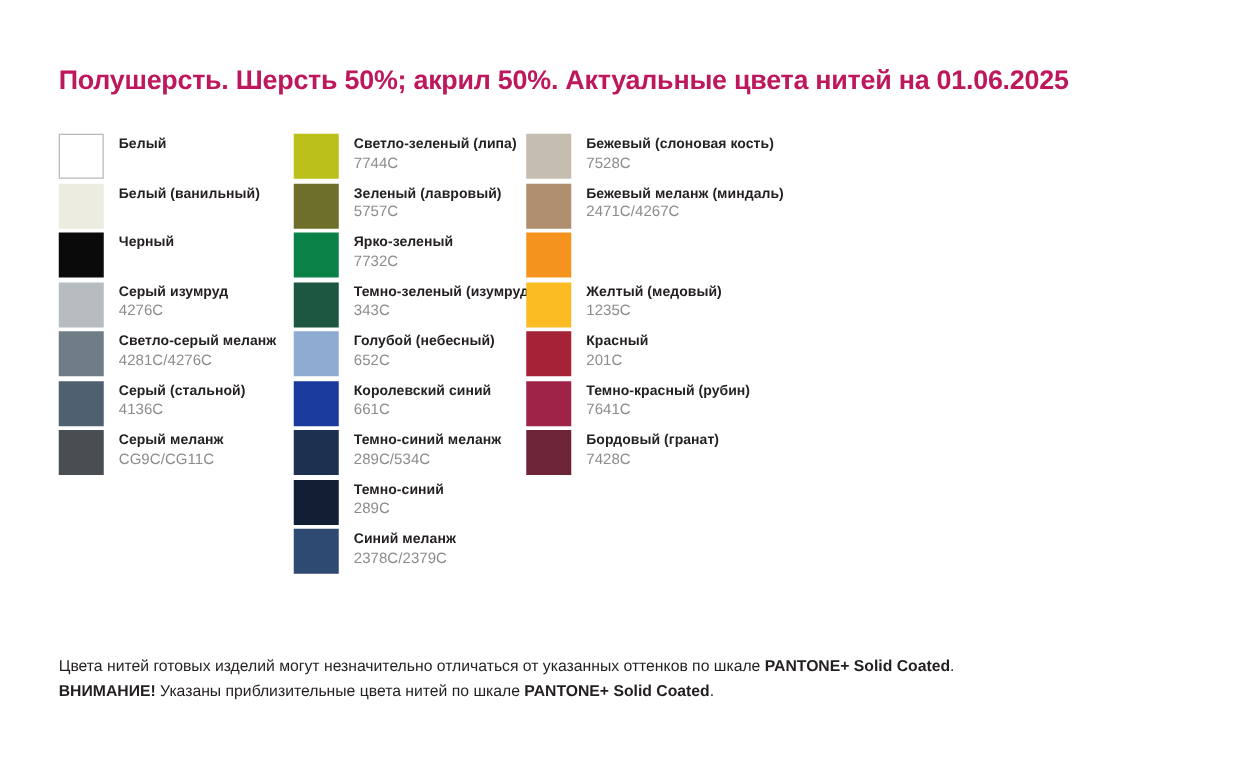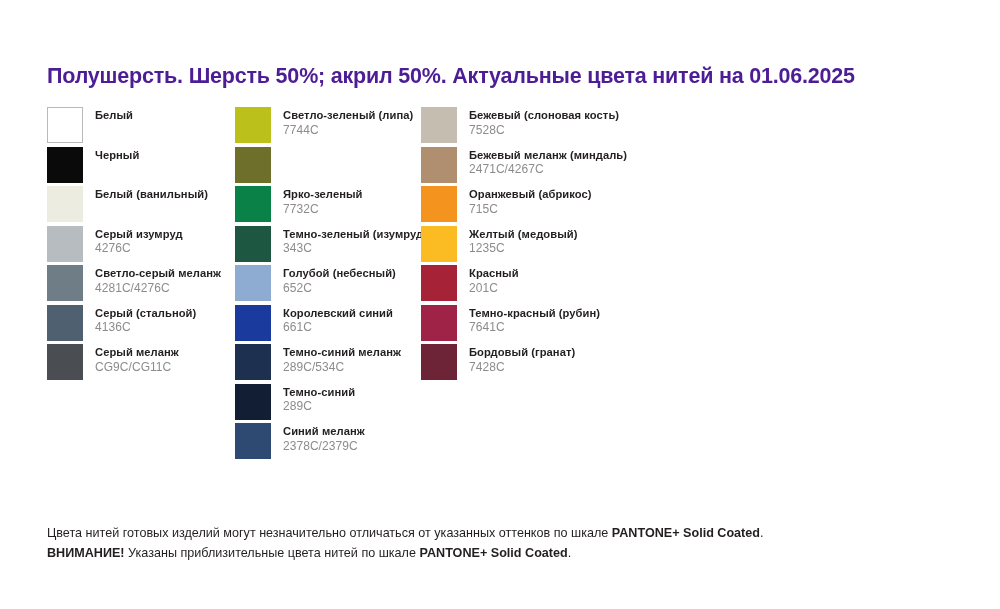--- a/index.html
+++ b/index.html
@@ -17,25 +17,25 @@
   }
 
   .page {
     position: absolute;
     inset: 0;
   }
 
   .page-title {
     position: absolute;
     left: 47px;
-    top: 64px;
+    top: 52px;
     font-size: 21.5px;
     font-weight: bold;
     letter-spacing: -0.2px;
-    color: #4c1d95;
+    color: #be185d;
     white-space: nowrap;
   }
 
   .columns {
     position: absolute;
     left: 47px;
     top: 107px;
     width: 910px;
     display: flex;
     align-items: flex-start;
@@ -108,29 +108,29 @@
 
   <div class="columns">
     <div class="swatch-column col-1">
         <div class="swatch-row">
           <div class="swatch-chip outlined" style="background: rgb(255, 255, 255);"></div>
           <div class="swatch-text">
             <div class="swatch-name">Белый</div>
           </div>
         </div>
         <div class="swatch-row">
+          <div class="swatch-chip" style="background: rgb(237, 236, 224);"></div>
+          <div class="swatch-text">
+            <div class="swatch-name">Белый (ванильный)</div>
+          </div>
+        </div>
+        <div class="swatch-row">
           <div class="swatch-chip" style="background: rgb(10, 10, 10);"></div>
           <div class="swatch-text">
             <div class="swatch-name">Черный</div>
-          </div>
-        </div>
-        <div class="swatch-row">
-          <div class="swatch-chip" style="background: rgb(237, 236, 224);"></div>
-          <div class="swatch-text">
-            <div class="swatch-name">Белый (ванильный)</div>
           </div>
         </div>
         <div class="swatch-row">
           <div class="swatch-chip" style="background: rgb(182, 188, 192);"></div>
           <div class="swatch-text">
             <div class="swatch-name">Серый изумруд</div>
             <div class="swatch-code">4276C</div>
           </div>
         </div>
         <div class="swatch-row">
@@ -158,20 +158,24 @@
     <div class="swatch-column col-2">
         <div class="swatch-row">
           <div class="swatch-chip" style="background: rgb(188, 192, 26);"></div>
           <div class="swatch-text">
             <div class="swatch-name">Светло-зеленый (липа)</div>
             <div class="swatch-code">7744C</div>
           </div>
         </div>
         <div class="swatch-row">
           <div class="swatch-chip" style="background: rgb(109, 111, 42);"></div>
+          <div class="swatch-text">
+            <div class="swatch-name">Зеленый (лавровый)</div>
+            <div class="swatch-code">5757C</div>
+          </div>
         </div>
         <div class="swatch-row">
           <div class="swatch-chip" style="background: rgb(10, 130, 71);"></div>
           <div class="swatch-text">
             <div class="swatch-name">Ярко-зеленый</div>
             <div class="swatch-code">7732C</div>
           </div>
         </div>
         <div class="swatch-row">
           <div class="swatch-chip" style="background: rgb(29, 87, 65);"></div>
@@ -226,24 +230,20 @@
         </div>
         <div class="swatch-row">
           <div class="swatch-chip" style="background: rgb(176, 142, 112);"></div>
           <div class="swatch-text">
             <div class="swatch-name">Бежевый меланж (миндаль)</div>
             <div class="swatch-code">2471C/4267C</div>
           </div>
         </div>
         <div class="swatch-row">
           <div class="swatch-chip" style="background: rgb(244, 148, 31);"></div>
-          <div class="swatch-text">
-            <div class="swatch-name">Оранжевый (абрикос)</div>
-            <div class="swatch-code">715C</div>
-          </div>
         </div>
         <div class="swatch-row">
           <div class="swatch-chip" style="background: rgb(251, 187, 34);"></div>
           <div class="swatch-text">
             <div class="swatch-name">Желтый (медовый)</div>
             <div class="swatch-code">1235C</div>
           </div>
         </div>
         <div class="swatch-row">
           <div class="swatch-chip" style="background: rgb(165, 34, 55);"></div>

